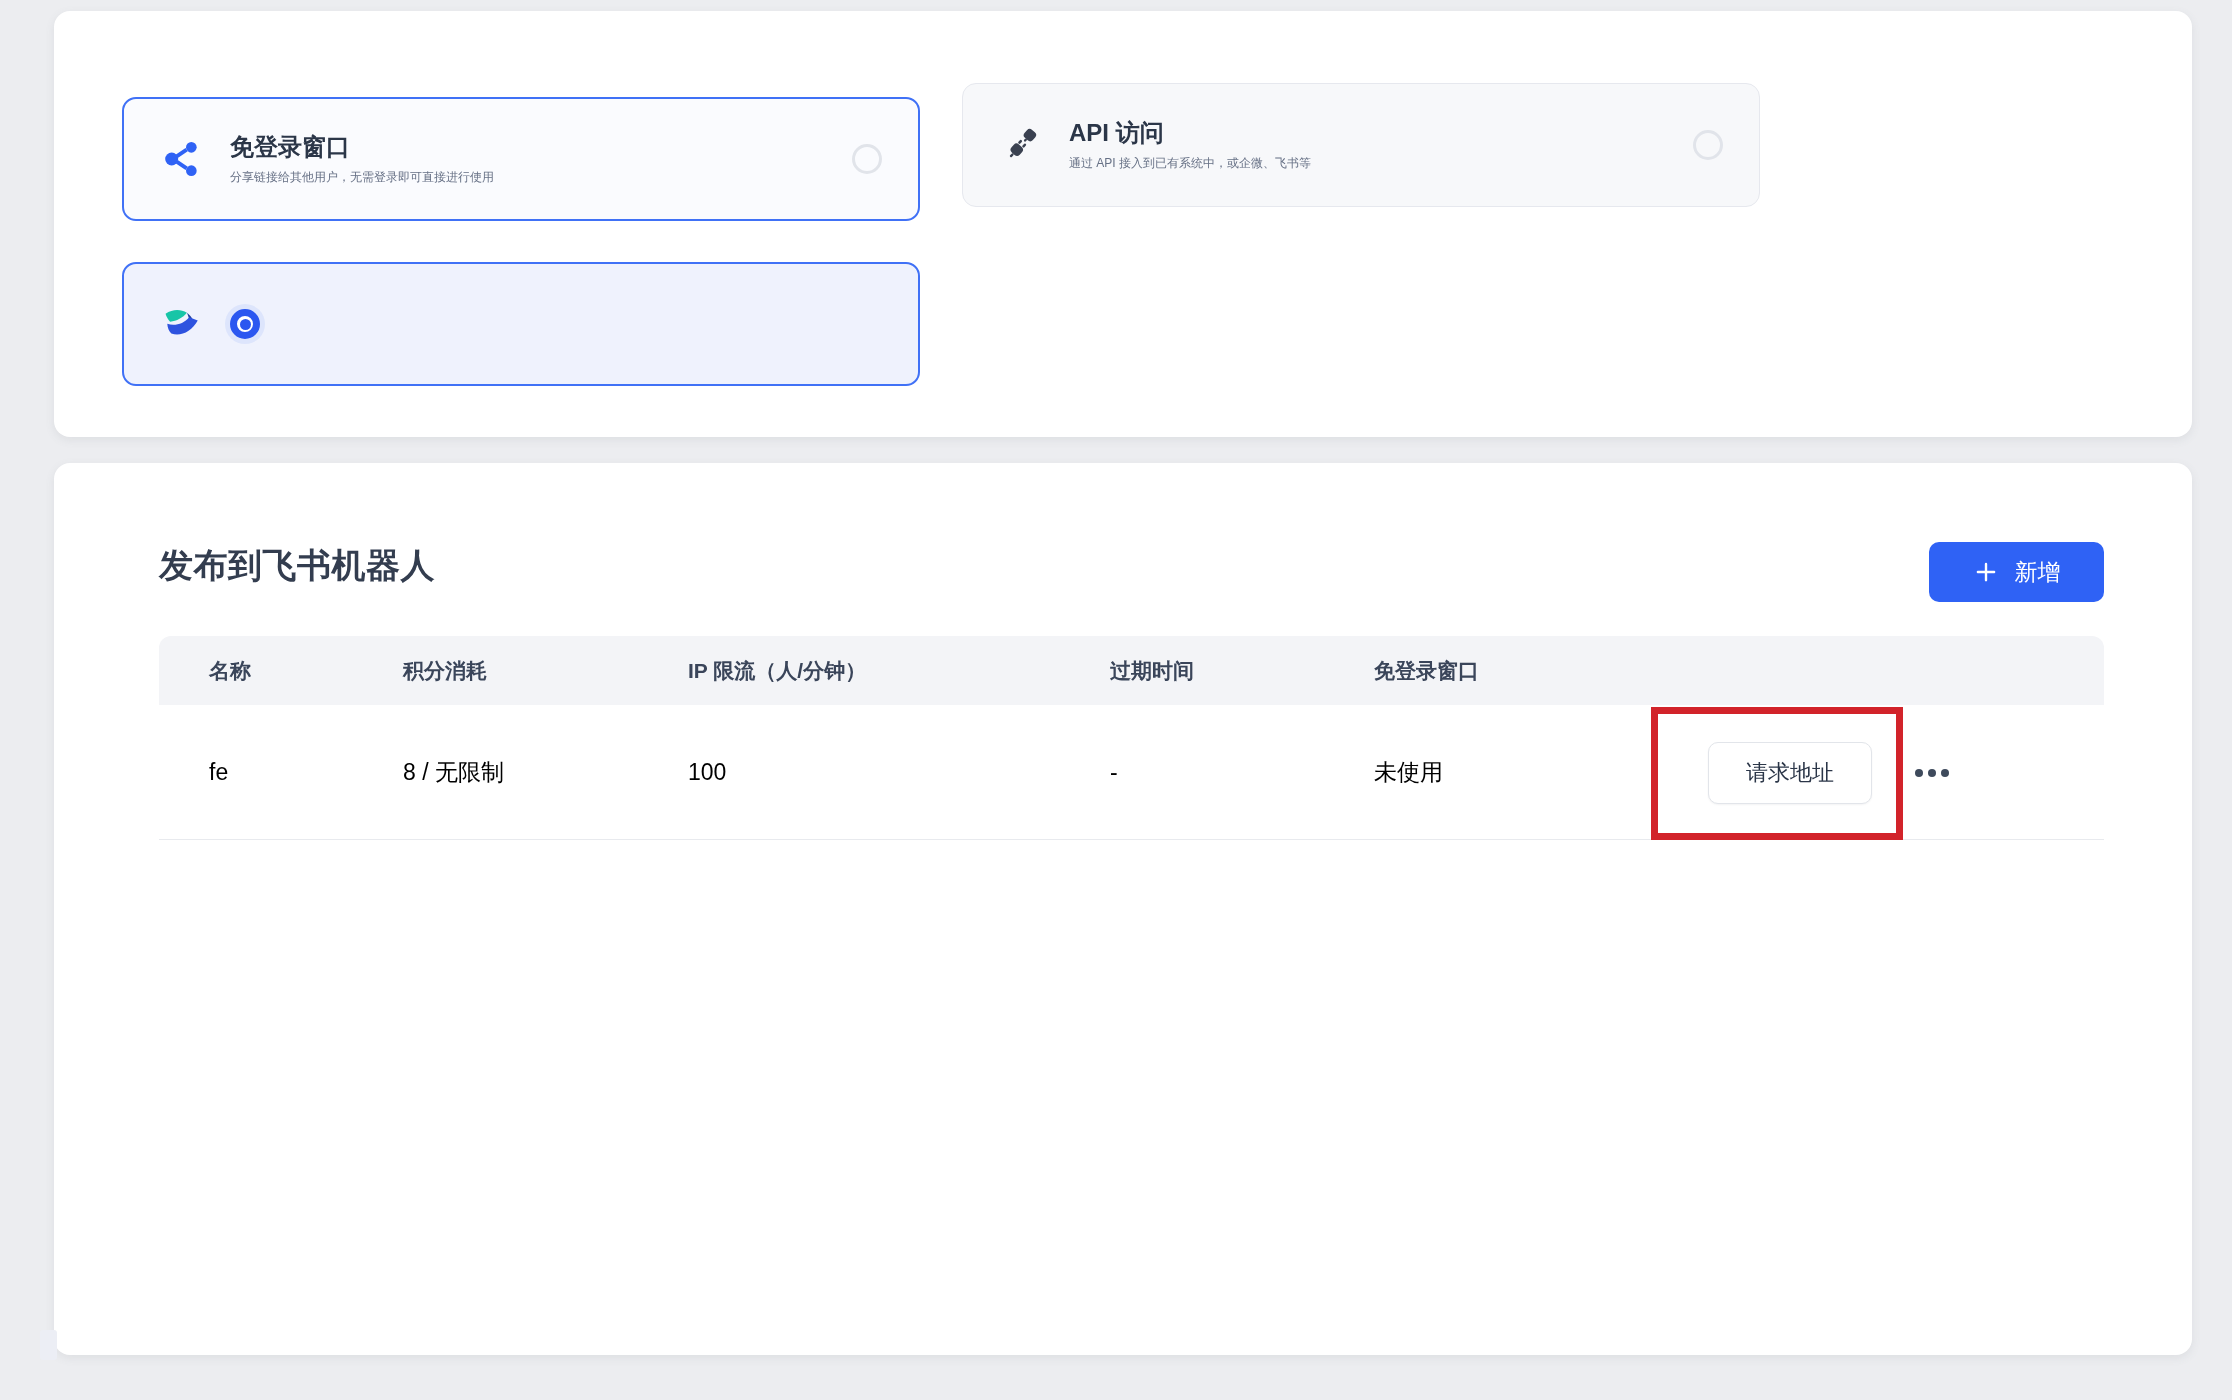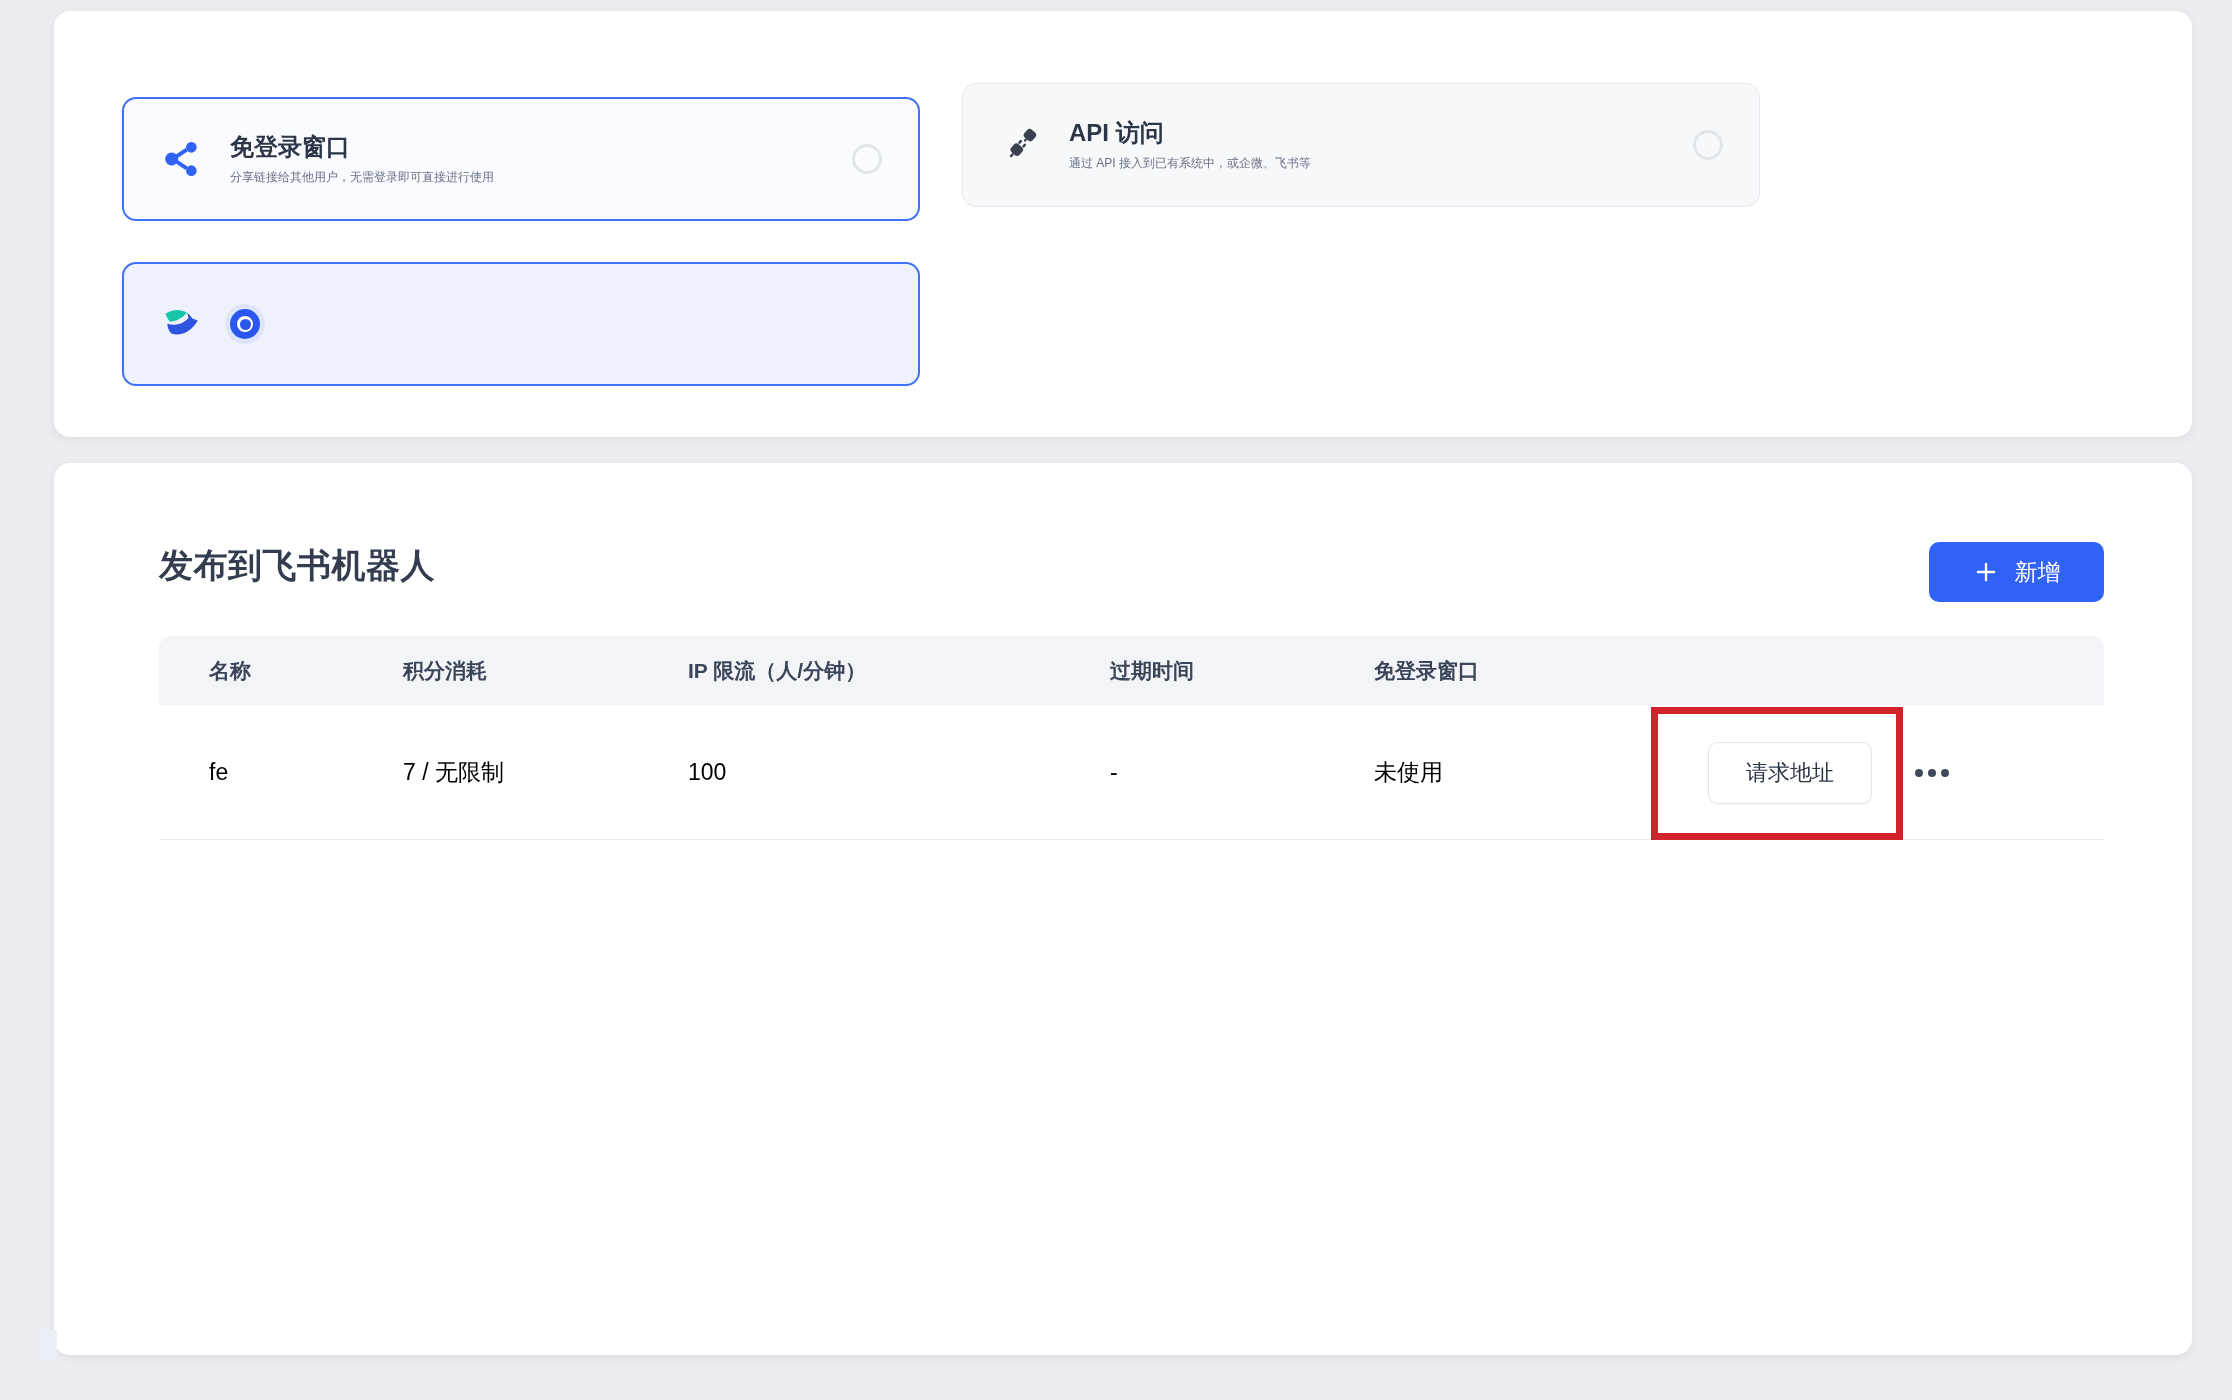--- a/index.html
+++ b/index.html
@@ -134,21 +134,21 @@
       <div class="thead">
         <div class="th">名称</div>
         <div class="th">积分消耗</div>
         <div class="th">IP 限流（人/分钟）</div>
         <div class="th">过期时间</div>
         <div class="th">免登录窗口</div>
       </div>
 
       <div class="trow">
         <div class="td">fe</div>
-        <div class="td">7 / 无限制</div>
+        <div class="td">8 / 无限制</div>
         <div class="td">100</div>
         <div class="td">-</div>
         <div class="td">未使用</div>
       </div>
 
       <button class="request-btn">请求地址</button>
 
       <div class="red-box"></div>
 
       <div class="dots-menu">

